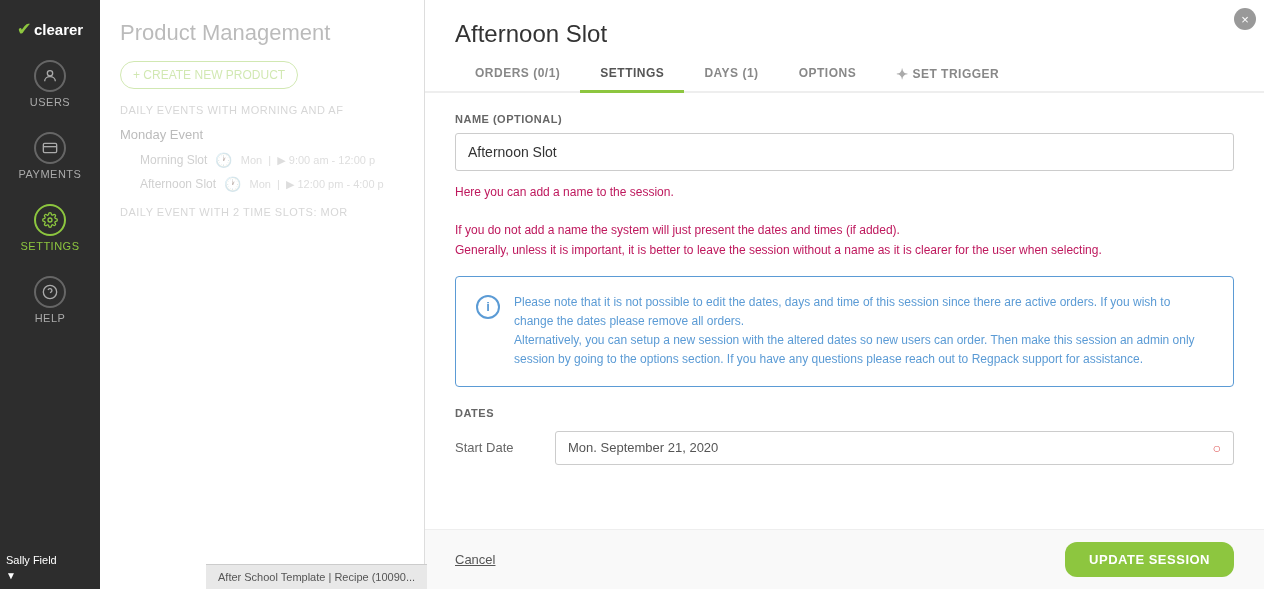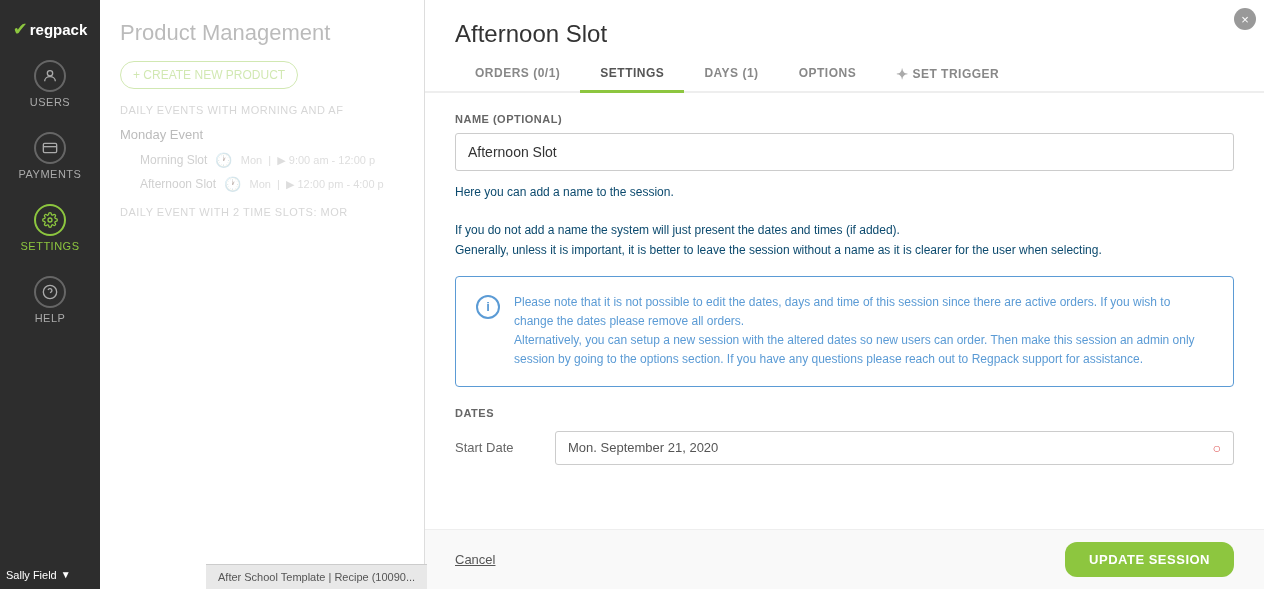--- a/index.html
+++ b/index.html
@@ -191,21 +191,21 @@
       padding: 10px 12px;
       border: 1px solid #ccc;
       border-radius: 3px;
       font-size: 14px;
       color: #333;
       margin-bottom: 12px;
     }
 
     .helper-text {
       font-size: 12px;
-      color: #0c4a6e;
+      color: #be185d;
       line-height: 1.6;
       margin-bottom: 16px;
     }
 
     
     .info-box {
       border: 1px solid #5b9bd5;
       border-radius: 4px;
       padding: 16px 20px;
       display: flex;
@@ -329,21 +329,21 @@
       margin-right: 2px;
     }
   </style>
 </head>
 <body>
 
 <div class="sidebar">
 
   <div class="regpack-logo">
     <span class="logo-check">✔</span>
-    <span class="logo-text">regpack</span>
+    <span class="logo-text">clearer</span>
   </div>
 
   <div class="sidebar-nav-item">
     <div class="sidebar-icon">
       <svg width="16" height="16" viewBox="0 0 24 24" fill="none" stroke="currentColor" stroke-width="2">
         <circle cx="12" cy="8" r="4"></circle>
           <path d="M4 20c0-4 3.6-7 8-7s8 3 8 7"></path>
       </svg>
     </div>
     <span>USERS</span>
@@ -373,21 +373,21 @@
     <div class="sidebar-icon">
       <svg width="16" height="16" viewBox="0 0 24 24" fill="none" stroke="currentColor" stroke-width="2">
         <circle cx="12" cy="12" r="10"></circle>
           <path d="M9.09 9a3 3 0 0 1 5.83 1c0 2-3 3-3 3"></path>
           <line x1="12" y1="17" x2="12.01" y2="17"></line>
       </svg>
     </div>
     <span>HELP</span>
   </div>
 
-  <div style="margin-top:auto; width:100%; padding: 8px 6px; display:flex; gap:4px;">
+  <div style="margin-top:auto; width:100%; padding: 8px 6px; display:flex; gap:4px;flex-direction:column;">
     <span class="user-name">Sally Field</span>
     <span class="user-arrow">▼</span>
   </div>
 </div>
 
 <div class="main-content">
 
   
   <div class="product-management-header">Product Management</div>
 

